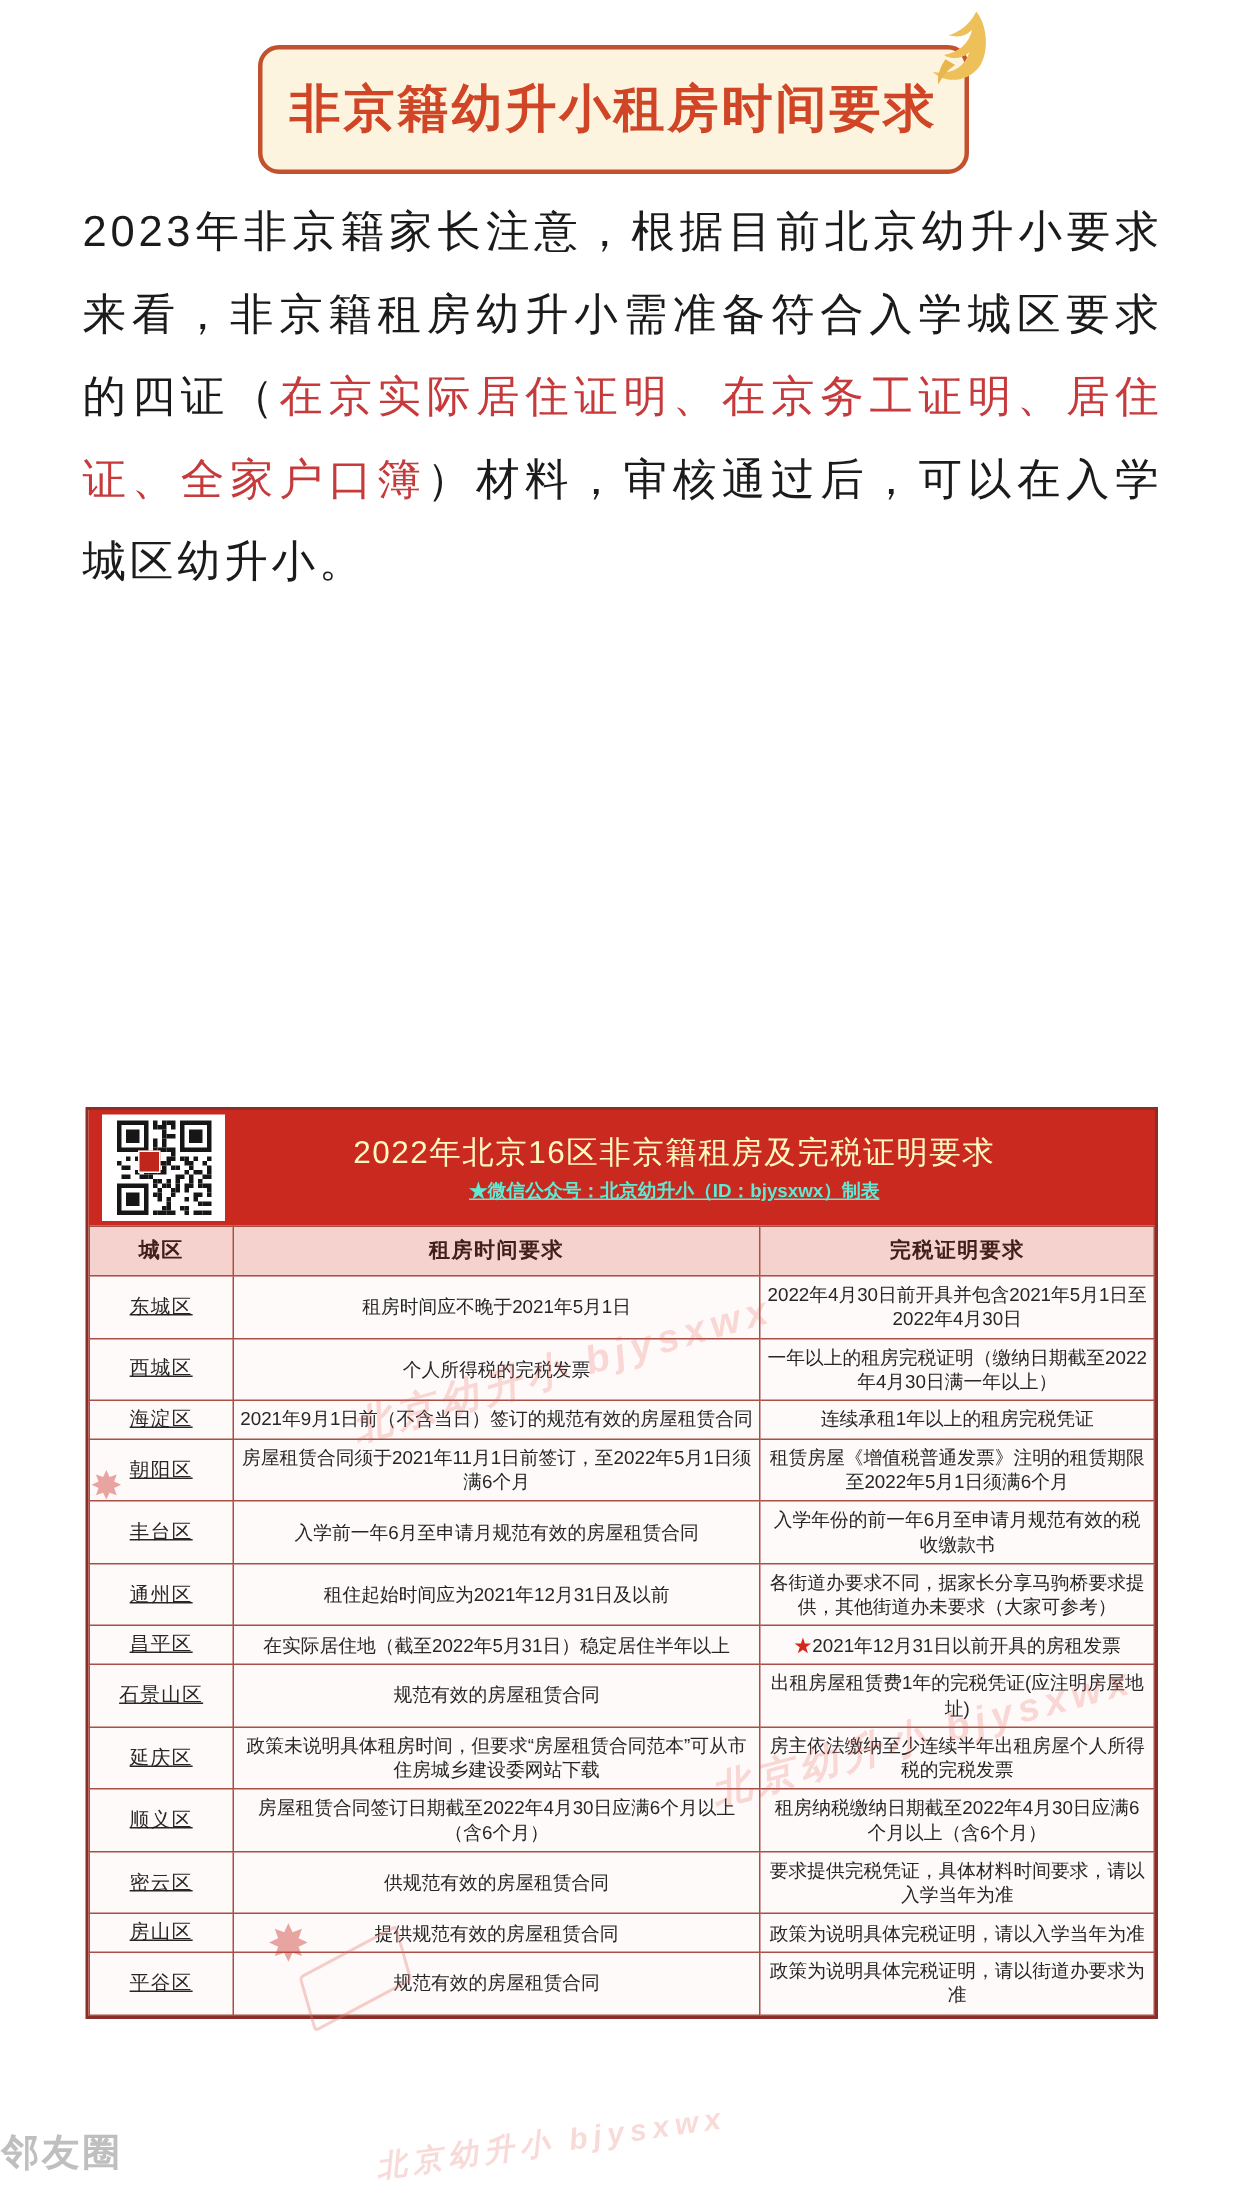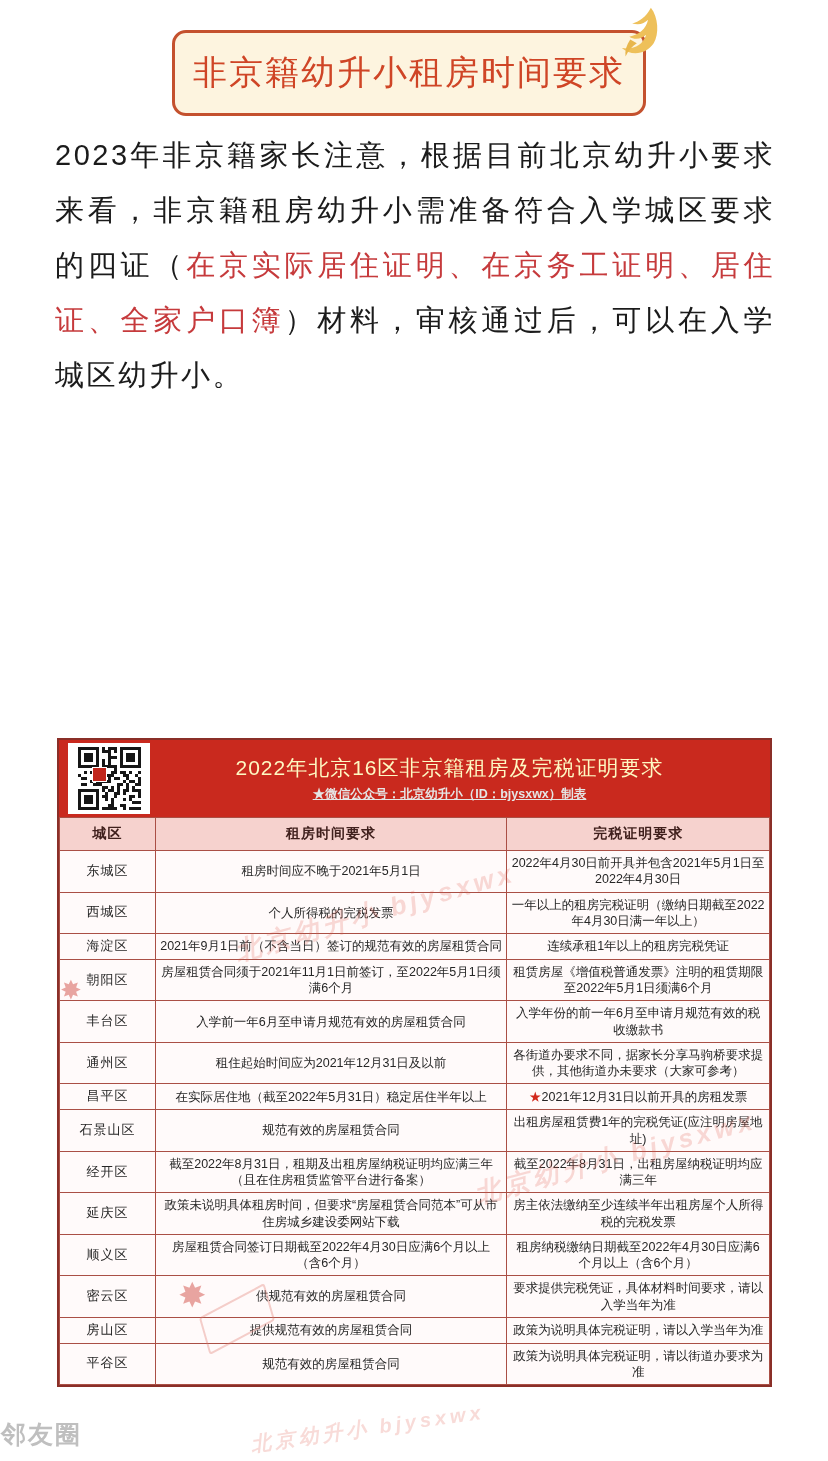--- a/index.html
+++ b/index.html
@@ -7,21 +7,21 @@
     width:828px;height:1461px;background:#ffffff;position:relative;overflow:hidden;
     font-family:"Liberation Sans",sans-serif;color:#1c1c1c;
   }
   
   .top-banner{
     position:absolute;left:172px;top:30px;width:468px;height:80px;
     background:#fdf4df;border:3px solid #c4512e;border-radius:14px;
     display:flex;align-items:center;justify-content:center;
   }
   .top-banner .title{
-    font-size:34px;font-weight:normal;color:#cf4526;letter-spacing:2px;white-space:nowrap;
+    font-size:34px;font-weight:bold;color:#cf4526;letter-spacing:2px;white-space:nowrap;
   }
   .bird{position:absolute;left:602px;top:2px;width:64px;height:60px;}
   
   .paragraphs{position:absolute;left:55px;top:128px;width:720px;}
   .para{
     font-size:29px;line-height:55px;text-align:justify;letter-spacing:2.5px;
     color:#1b1b1b;margin:0 0 52px 0;font-weight:500;
   }
   .para .red{color:#c63a3c;}
   
@@ -30,21 +30,21 @@
     border:2px solid #8a2f28;box-sizing:border-box;background:#fffafa;
   }
   .tbl-banner{
     position:relative;height:77px;background:#c9291e;
     display:flex;flex-direction:column;align-items:center;justify-content:center;
   }
   .tbl-banner .t1{
     font-size:21px;font-weight:normal;color:#fef9c3;letter-spacing:1px;margin-left:70px;
   }
   .tbl-banner .t2{
-    font-size:12.5px;font-weight:bold;color:#e5e5e5;text-decoration:underline;
+    font-size:12.5px;font-weight:bold;color:#5eead4;text-decoration:underline;
     margin-left:70px;margin-top:4px;
   }
   .qr{
     position:absolute;left:9px;top:3px;width:82px;height:71px;background:#ffffff;
     display:flex;align-items:center;justify-content:center;
   }
   .qr-grid{position:relative;width:63px;height:63px;}
   .qr-grid div{position:absolute;background:#161616;}
   .qr-logo{
     position:absolute;left:24px;top:24px;width:15px;height:15px;background:#c1261c;
@@ -54,21 +54,21 @@
   td,th{border:1px solid #aa4f45;}
   thead th{
     background:#f6d2ce;font-size:14px;font-weight:bold;color:#40201d;
     padding:7px 2px;letter-spacing:1px;
   }
   col.c1{width:13.5%;} col.c2{width:49.5%;} col.c3{width:37%;}
   tbody td{
     font-size:12.5px;line-height:1.3;color:#262626;text-align:center;
     padding:4px 4px;background:transparent;
   }
-  tbody td.district{font-size:13px;letter-spacing:1px;}
+  tbody td.district{font-size:13px;letter-spacing:1px;text-decoration:underline;}
   .star{color:#d2281c;}
   
   .wm{position:absolute;pointer-events:none;white-space:nowrap;}
   .wm-diag{color:rgba(224,90,78,0.22);font-style:italic;font-weight:bold;font-size:26px;letter-spacing:4px;}
   .wm-burst{color:rgba(205,60,50,0.45);font-size:34px;}
   .wm-ribbon{
     width:70px;height:34px;border:2px solid rgba(224,120,110,0.35);
     transform:rotate(-28deg) skewX(-12deg);border-radius:3px;
   }
   .wm-neighbor{
@@ -276,25 +276,20 @@
           <td class="district">昌平区</td>
           <td>在实际居住地（截至2022年5月31日）稳定居住半年以上</td>
           <td><span class="star">★</span>2021年12月31日以前开具的房租发票</td>
         </tr>
         <tr>
           <td class="district">石景山区</td>
           <td>规范有效的房屋租赁合同</td>
           <td>出租房屋租赁费1年的完税凭证(应注明房屋地址)</td>
         </tr>
         <tr>
-          <td class="district">经开区</td>
-          <td>截至2022年8月31日，租期及出租房屋纳税证明均应满三年（且在住房租赁监管平台进行备案）</td>
-          <td>截至2022年8月31日，出租房屋纳税证明均应满三年</td>
-        </tr>
-        <tr>
           <td class="district">延庆区</td>
           <td>政策未说明具体租房时间，但要求“房屋租赁合同范本”可从市住房城乡建设委网站下载</td>
           <td>房主依法缴纳至少连续半年出租房屋个人所得税的完税发票</td>
         </tr>
         <tr>
           <td class="district">顺义区</td>
           <td>房屋租赁合同签订日期截至2022年4月30日应满6个月以上（含6个月）</td>
           <td>租房纳税缴纳日期截至2022年4月30日应满6个月以上（含6个月）</td>
         </tr>
         <tr>

